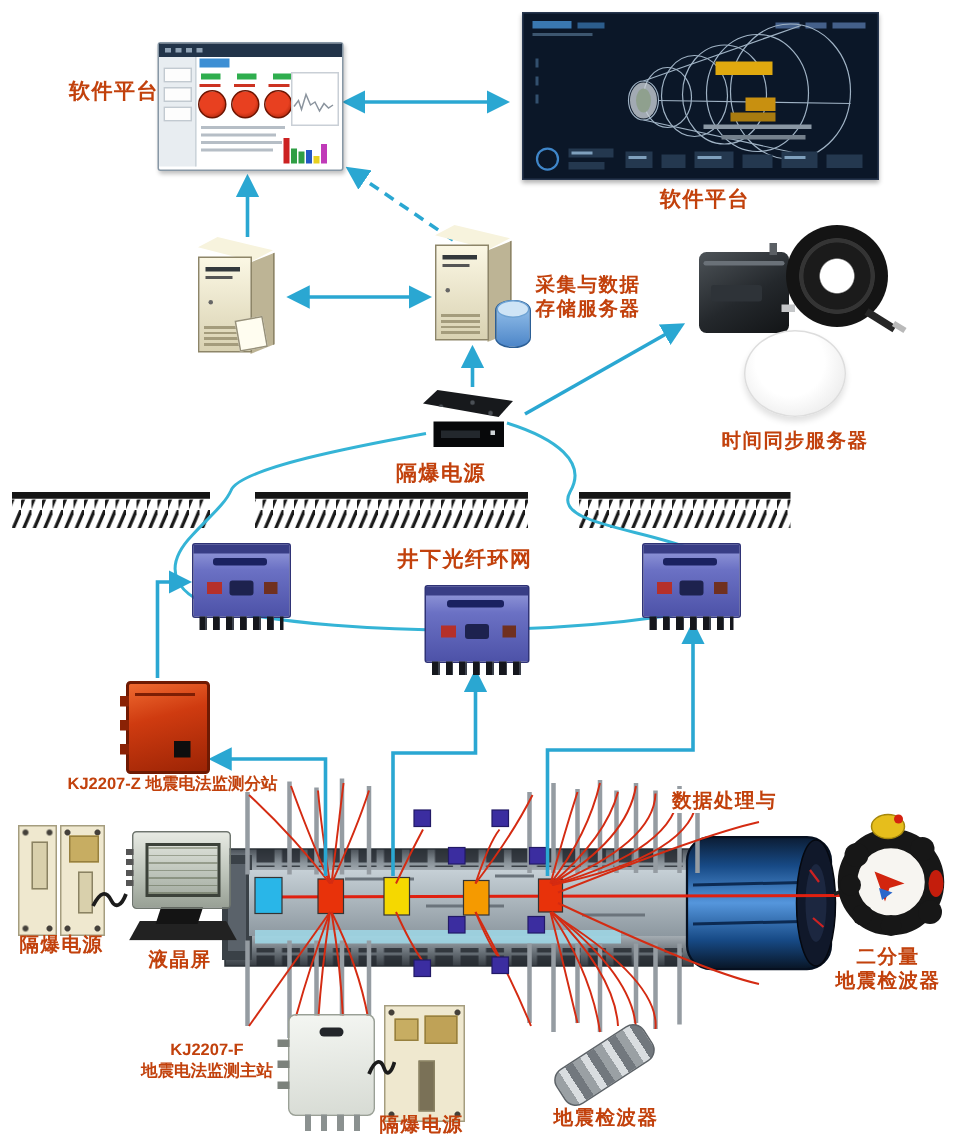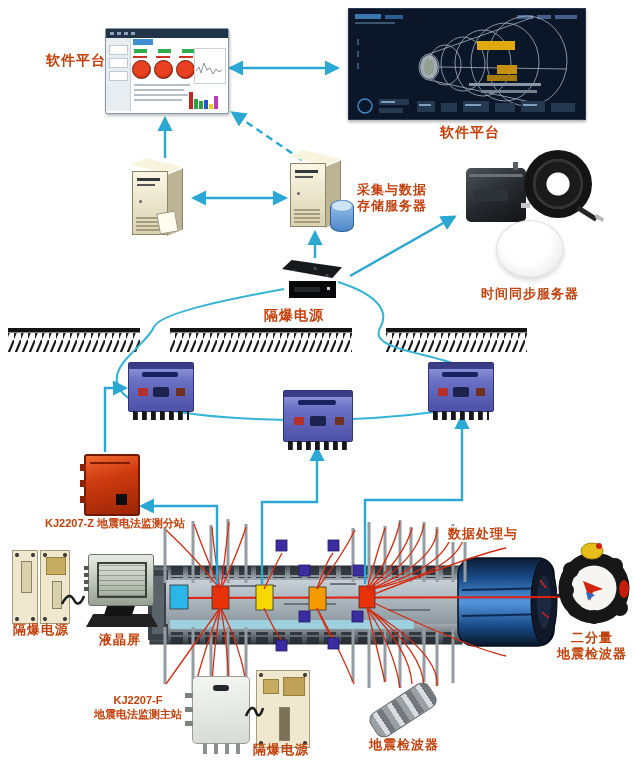--- a/index.html
+++ b/index.html
@@ -523,20 +523,21 @@
   </div>
 
   <div class="lbl big" style="left:44px;top:52px;width:64px;">软件平台</div>
   <div class="lbl big" style="left:422px;top:124px;width:96px;">软件平台</div>
   <div class="lbl" style="left:350px;top:182px;width:84px;">
     <div>采集与数据</div>
     <div>存储服务器</div>
   </div>
   <div class="lbl" style="left:468px;top:286px;width:124px;">时间同步服务器</div>
   <div class="lbl big" style="left:250px;top:307px;width:88px;">隔爆电源</div>
+  <div class="lbl big" style="left:254px;top:364px;width:112px;">井下光纤环网</div>
   <div class="lbl small" style="left:30px;top:517px;width:170px;">KJ2207-Z 地震电法监测分站</div>
   <div class="lbl" style="left:448px;top:526px;width:66px;background:#fff;">数据处理与</div>
   <div class="lbl" style="left:10px;top:622px;width:62px;">隔爆电源</div>
   <div class="lbl" style="left:92px;top:632px;width:56px;">液晶屏</div>
   <div class="lbl small" style="left:80px;top:694px;width:116px;">
     <div>KJ2207-F</div>
     <div>地震电法监测主站</div>
   </div>
   <div class="lbl" style="left:248px;top:742px;width:66px;">隔爆电源</div>
   <div class="lbl" style="left:364px;top:737px;width:80px;">地震检波器</div>

